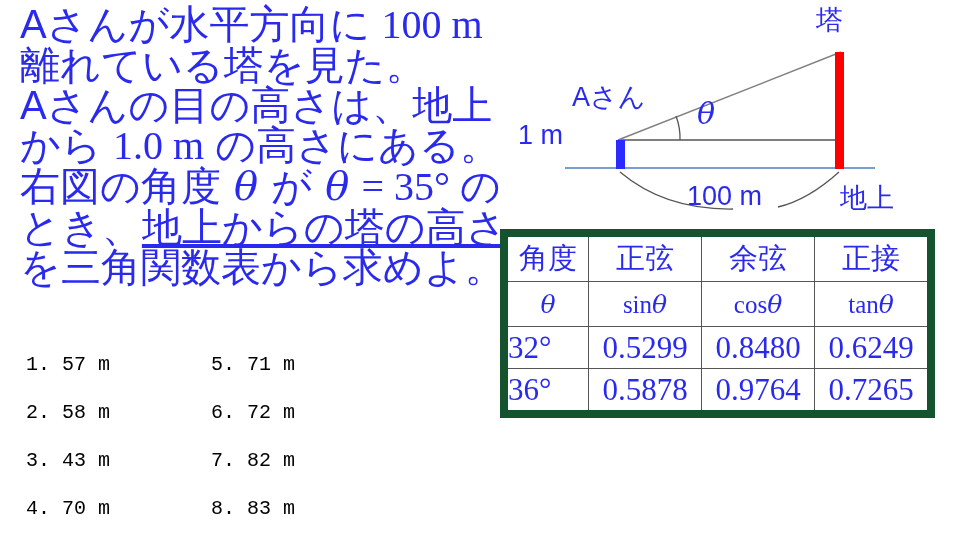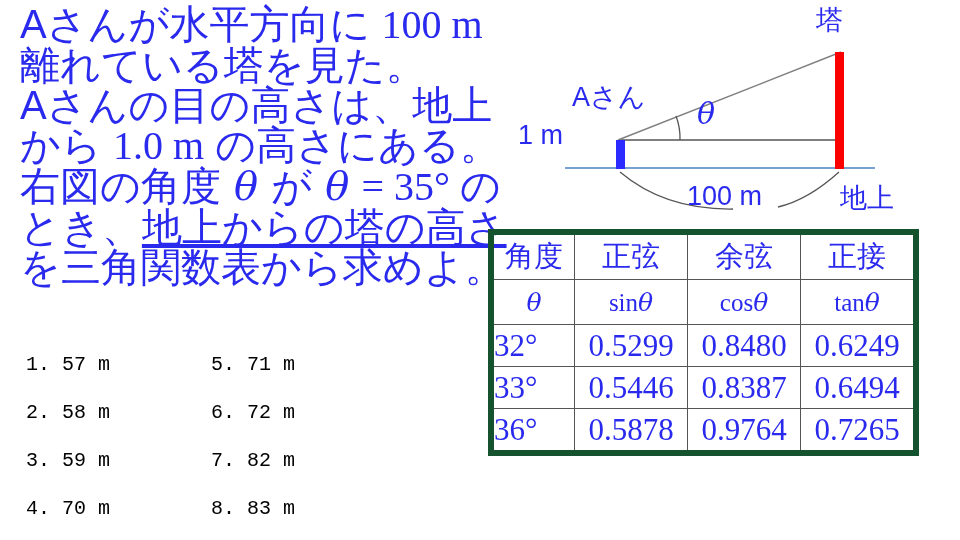--- a/index.html
+++ b/index.html
@@ -88,24 +88,24 @@
   #label-theta   {
     left: 207px; top: 96px;
     font-family: "DejaVu Serif", "Liberation Serif", serif;
     font-style: italic;
     font-size: 30px;
   }
 
   
   #trig-table {
     position: absolute;
-    left: 488px;
+    left: 500px;
     top: 229px;
     border-collapse: collapse;
-    border: 6px solid #14532d;
+    border: 8px solid #14532d;
   }
   #trig-table td, #trig-table th {
     border: 1px solid #555555;
     color: #2a2aee;
     font-weight: normal;
     padding: 0;
   }
   #trig-table th {
     height: 44px;
   }
@@ -159,21 +159,21 @@
   <div id="answer-choices">
       <div class="choice-row">
         <div class="choice choice-left">1.  57 m</div>
         <div class="choice choice-right">5.  71 m</div>
       </div>
       <div class="choice-row">
         <div class="choice choice-left">2.  58 m</div>
         <div class="choice choice-right">6.  72 m</div>
       </div>
       <div class="choice-row">
-        <div class="choice choice-left">3.  59 m</div>
+        <div class="choice choice-left">3.  43 m</div>
         <div class="choice choice-right">7.  82 m</div>
       </div>
       <div class="choice-row">
         <div class="choice choice-left">4.  70 m</div>
         <div class="choice choice-right">8.  83 m</div>
       </div>
     </div>
 
   <div id="diagram">
     <svg width="470" height="222" viewBox="0 0 470 222">
@@ -217,26 +217,20 @@
       </tr>
     </thead>
     <tbody id="trig-body">
         <tr>
           <td class="cell-angle">32°</td>
           <td class="cell-val">0.5299</td>
           <td class="cell-val">0.8480</td>
           <td class="cell-val">0.6249</td>
         </tr>
         <tr>
-          <td class="cell-angle">33°</td>
-          <td class="cell-val">0.5446</td>
-          <td class="cell-val">0.8387</td>
-          <td class="cell-val">0.6494</td>
-        </tr>
-        <tr>
           <td class="cell-angle">36°</td>
           <td class="cell-val">0.5878</td>
           <td class="cell-val">0.9764</td>
           <td class="cell-val">0.7265</td>
         </tr>
       </tbody>
   </table>
 
 </div>
 

